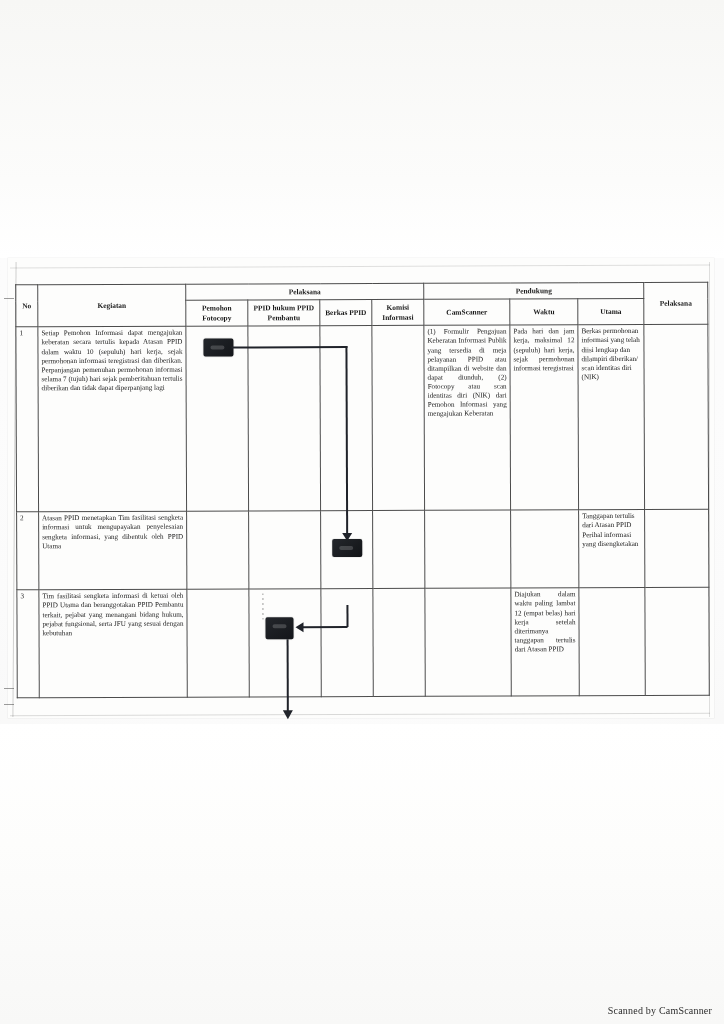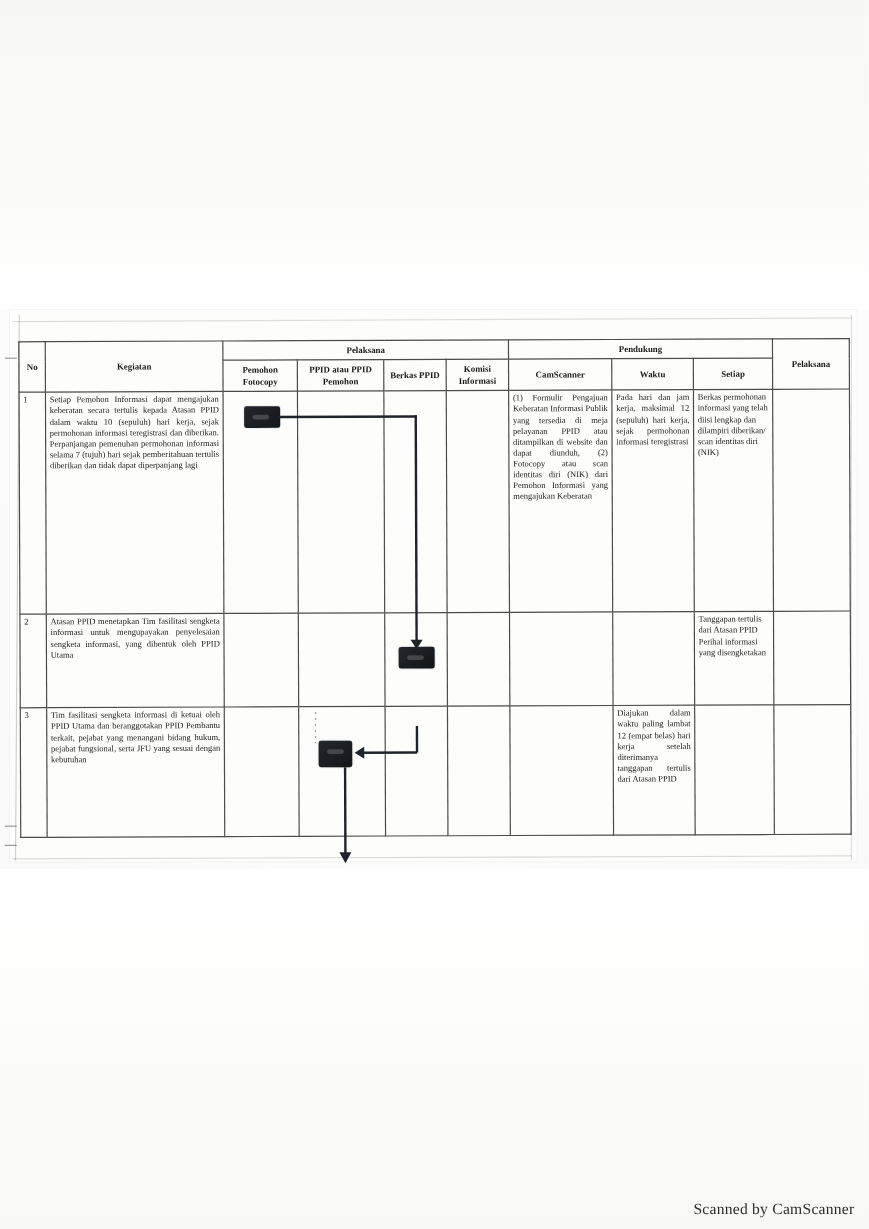--- a/index.html
+++ b/index.html
@@ -209,21 +209,21 @@
     height: 1px;
     width: 10px;
   }
 
   
   .footer {
     position: absolute;
     right: 12px;
     bottom: 8px;
     font-family: "Liberation Serif", serif;
-    font-size: 13px;
+    font-size: 10px;
     color: #2b2b2b;
     letter-spacing: 0.2px;
   }
 </style>
 </head>
 <body>
 
 <div class="page-bg"></div>
 <div class="paper-shade-top"></div>
 <div class="paper-shade-bottom"></div>
@@ -255,26 +255,26 @@
     <thead>
       <tr>
         <th rowspan="2">No</th>
         <th rowspan="2">Kegiatan</th>
         <th colspan="4" style="border-bottom:1px solid #4c4c4c;">Pelaksana</th>
         <th colspan="3" style="border-bottom:1px solid #4c4c4c;">Pendukung</th>
         <th rowspan="2">Pelaksana</th>
       </tr>
       <tr>
         <th>Pemohon Fotocopy</th>
-        <th>PPID atau PPID Pemohon</th>
+        <th>PPID hukum PPID Pembantu</th>
         <th>Berkas PPID</th>
         <th>Komisi Informasi</th>
         <th>CamScanner</th>
         <th>Waktu</th>
-        <th>Setiap</th>
+        <th>Utama</th>
       </tr>
     </thead>
     <tbody>
       <tr style="height:185px;">
         <td class="num">1</td>
         <td class="just">Setiap Pemohon Informasi dapat mengajukan keberatan secara tertulis kepada Atasan PPID dalam waktu 10 (sepuluh) hari kerja, sejak permohonan informasi teregistrasi dan diberikan. Perpanjangan pemenuhan permohonan informasi selama 7 (tujuh) hari sejak pemberitahuan tertulis diberikan dan tidak dapat diperpanjang lagi</td>
         <td class="lane"></td>
         <td class="lane"></td>
         <td class="lane"></td>
         <td class="lane"></td>

